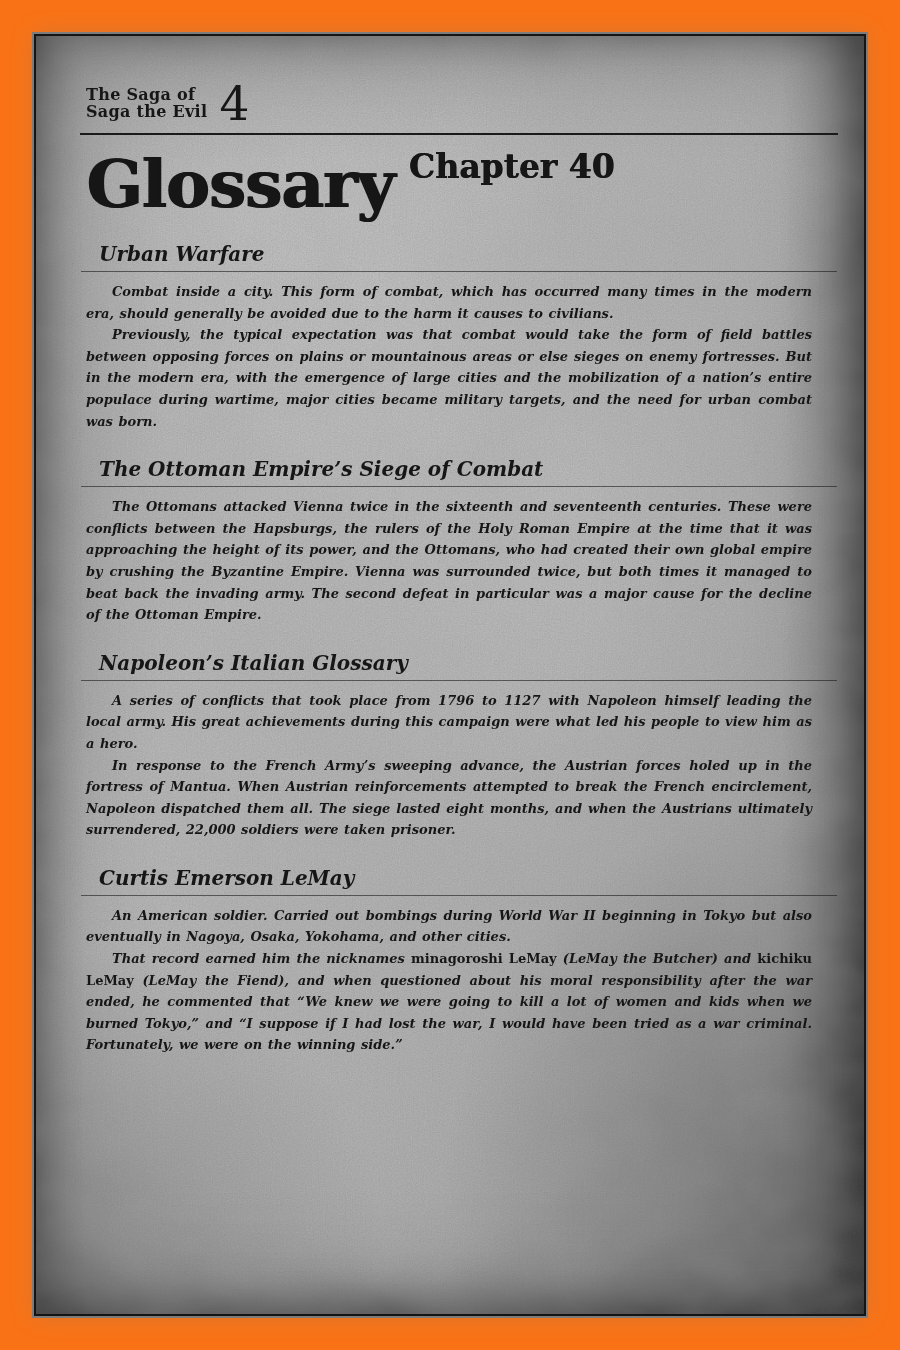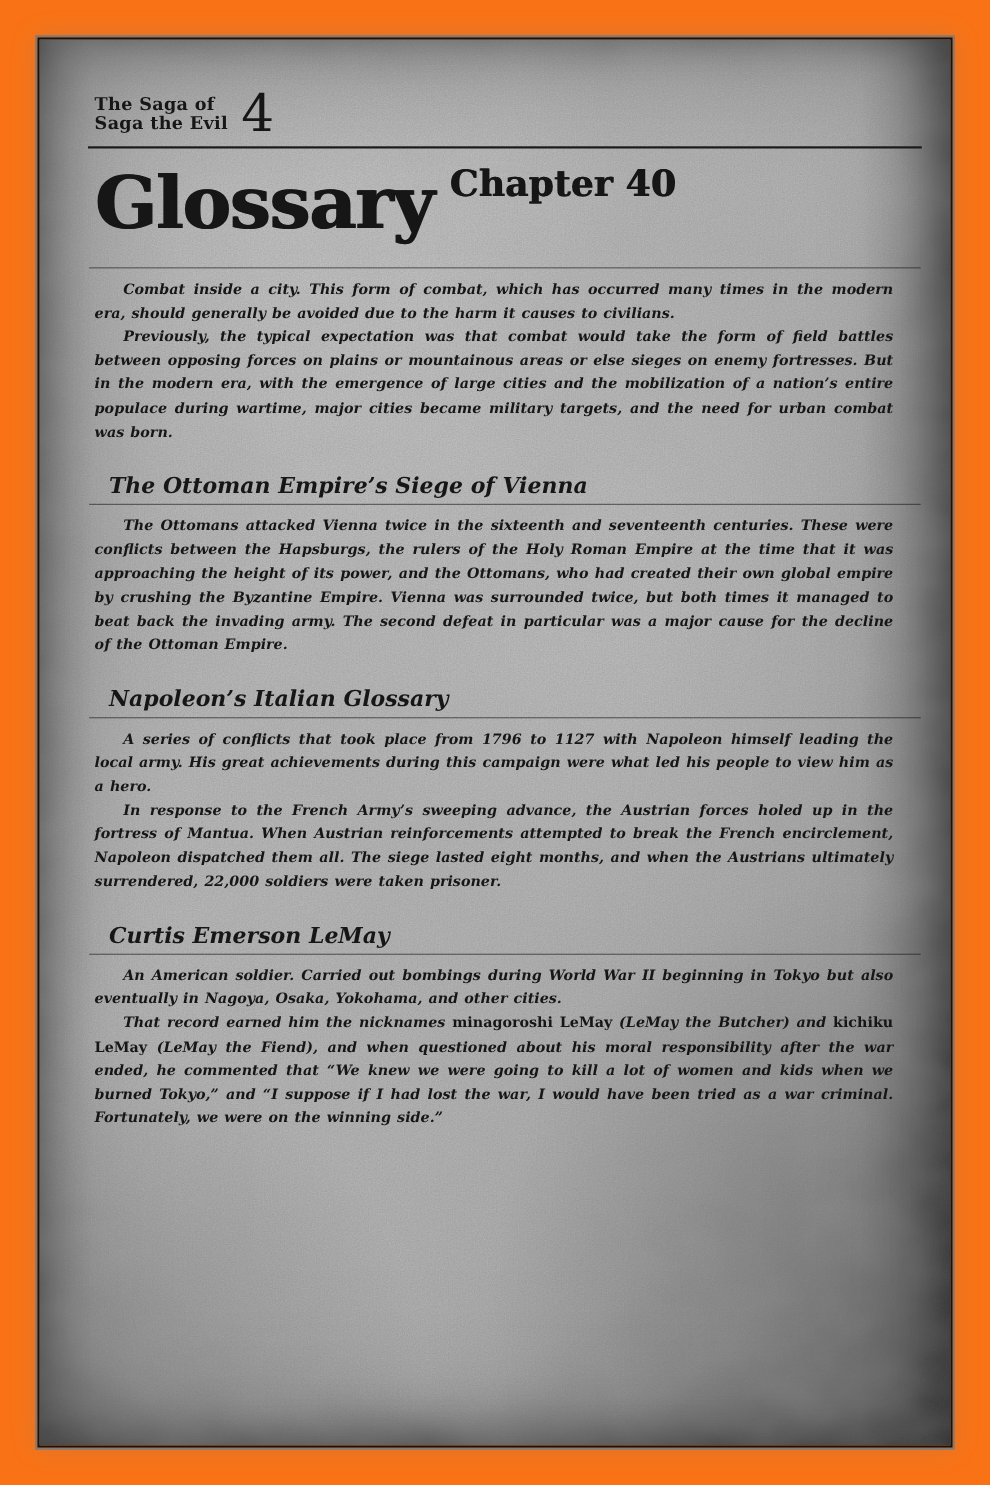--- a/index.html
+++ b/index.html
@@ -136,26 +136,27 @@
         <div class="header-rule"></div>
       </header>
 
       <div class="title-row">
         <h1 class="title">Glossary</h1>
         <div class="chapter">Chapter 40</div>
       </div>
 
       <main class="sections">
           <section class="entry">
+            <h2 class="entry-heading">Urban Warfare</h2>
             <div class="entry-rule"></div>
             <p class="entry-paragraph"><span class="seg-italic">Combat inside a city. This form of combat, which has occurred many times in the modern era, should generally be avoided due to the harm it causes to civilians.</span></p>
             <p class="entry-paragraph"><span class="seg-italic">Previously, the typical expectation was that combat would take the form of field battles between opposing forces on plains or mountainous areas or else sieges on enemy fortresses. But in the modern era, with the emergence of large cities and the mobilization of a nation’s entire populace during wartime, major cities became military targets, and the need for urban combat was born.</span></p>
           </section>
           <section class="entry">
-            <h2 class="entry-heading">The Ottoman Empire’s Siege of Vienna</h2>
+            <h2 class="entry-heading">The Ottoman Empire’s Siege of Combat</h2>
             <div class="entry-rule"></div>
             <p class="entry-paragraph"><span class="seg-italic">The Ottomans attacked Vienna twice in the sixteenth and seventeenth centuries. These were conflicts between the Hapsburgs, the rulers of the Holy Roman Empire at the time that it was approaching the height of its power, and the Ottomans, who had created their own global empire by crushing the Byzantine Empire. Vienna was surrounded twice, but both times it managed to beat back the invading army. The second defeat in particular was a major cause for the decline of the Ottoman Empire.</span></p>
           </section>
           <section class="entry">
             <h2 class="entry-heading">Napoleon’s Italian Glossary</h2>
             <div class="entry-rule"></div>
             <p class="entry-paragraph"><span class="seg-italic">A series of conflicts that took place from 1796 to 1127 with Napoleon himself leading the local army. His great achievements during this campaign were what led his people to view him as a hero.</span></p>
             <p class="entry-paragraph"><span class="seg-italic">In response to the French Army’s sweeping advance, the Austrian forces holed up in the fortress of Mantua. When Austrian reinforcements attempted to break the French encirclement, Napoleon dispatched them all. The siege lasted eight months, and when the Austrians ultimately surrendered, 22,000 soldiers were taken prisoner.</span></p>
           </section>
           <section class="entry">

